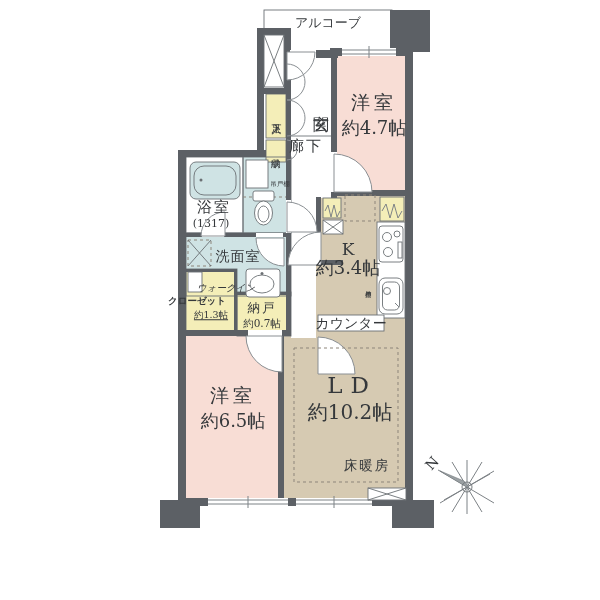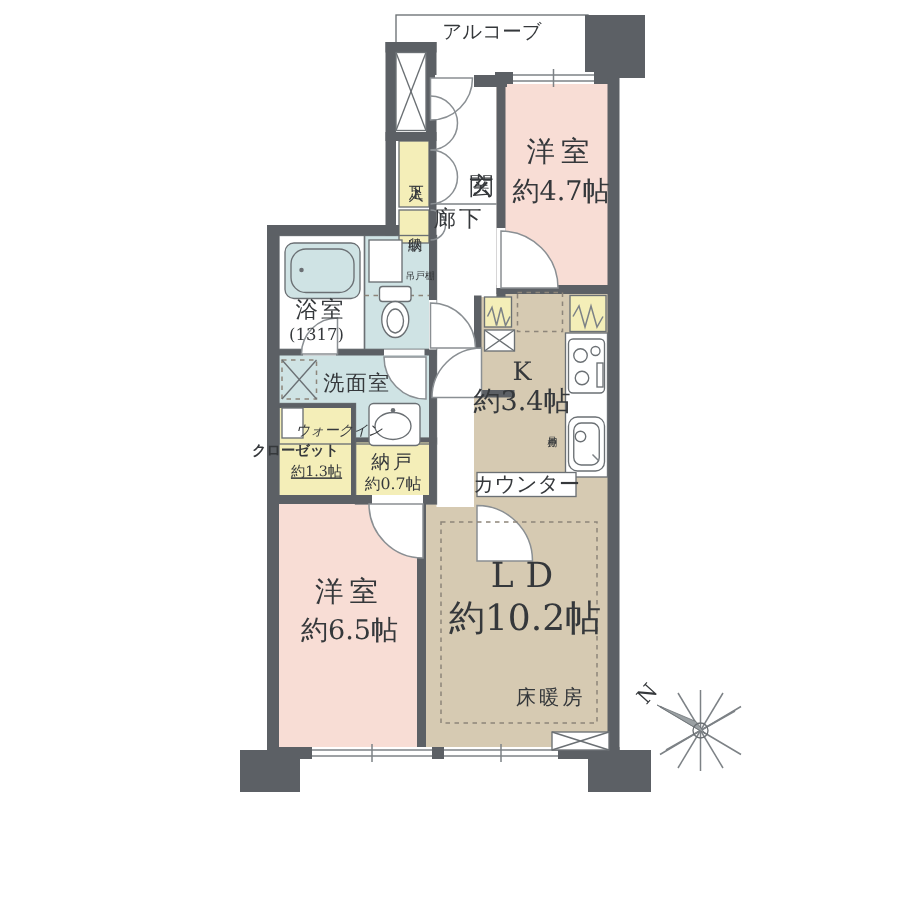--- a/index.html
+++ b/index.html
@@ -259,21 +259,21 @@
 
 <div class="lb" style="left:262px;top:308px;font-size:12.5px;letter-spacing:2px;">納戸</div>
 <div class="lb" style="left:262px;top:323px;font-size:10.5px;">約0.7帖</div>
 
 <div class="lb" style="left:348px;top:249px;font-size:17px;">K</div>
 <div class="lb" style="left:348px;top:268px;font-size:18px;">約3.4帖</div>
 <div class="lb v" style="left:368px;top:286px;font-size:6.5px;">吊戸棚</div>
 <div class="lb" style="left:351px;top:323px;font-size:14px;">カウンター</div>
 
 <div class="lb" style="left:352px;top:385px;font-size:23px;letter-spacing:8px;text-align:center;">LD</div>
-<div class="lb" style="left:350px;top:412px;font-size:24px;">約10.2帖</div>
+<div class="lb" style="left:350px;top:412px;font-size:20px;">約10.2帖</div>
 <div class="lb" style="left:367px;top:466px;font-size:13.5px;letter-spacing:2px;">床暖房</div>
 
 <div class="lb" style="left:233px;top:395px;font-size:19px;letter-spacing:4px;">洋室</div>
 <div class="lb" style="left:233px;top:421px;font-size:18px;">約6.5帖</div>
 
 
 <div class="lb" style="left:432px;top:463px;font-size:14px;transform:translate(-50%,-50%) rotate(-48deg);">N</div>
 
 </div>
 

